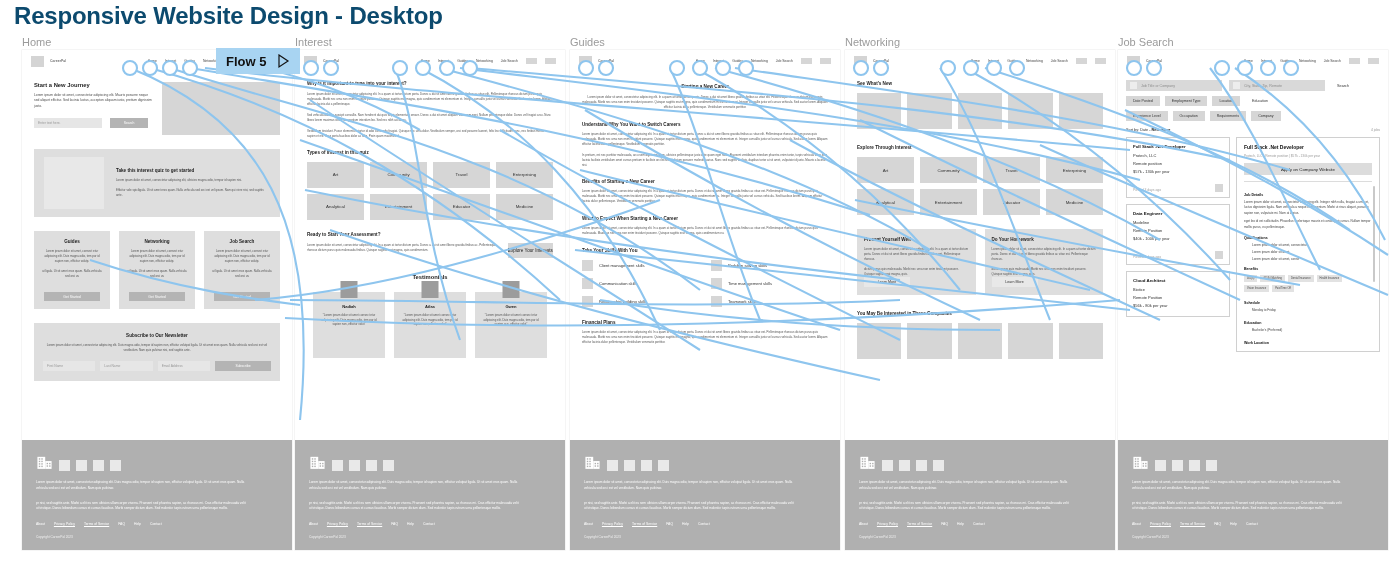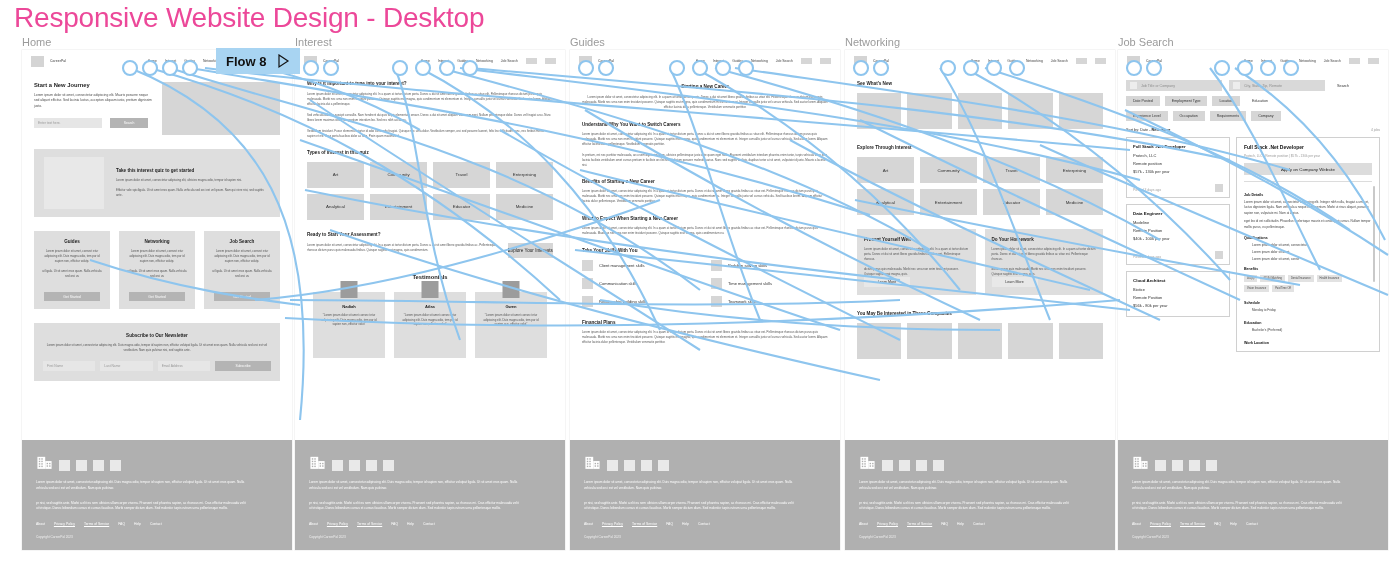--- a/index.html
+++ b/index.html
@@ -7,21 +7,21 @@
   body {
     font-family: "Liberation Sans", sans-serif;
     background:#ffffff;
     position:relative;
   }
   #canvas { position:absolute; inset:0; width:1390px; height:563px; }
 
   
   .board-title {
     position:absolute; left:14px; top:2px;
-    font-size:28px; font-weight:400; color:#ec4899;
+    font-size:24px; font-weight:700; color:#0c4a6e;
     letter-spacing:-0.2px; white-space:nowrap;
   }
 
   
   .panel-label {
     position:absolute; font-size:11px; color:#9b9b9b; white-space:nowrap;
   }
 
   
   .flow-badge {
@@ -840,19 +840,19 @@
       <circle class="node" cx="1134" cy="68" r="7"></circle>
       <circle class="node" cx="1154" cy="68" r="7"></circle>
       <circle class="node" cx="1222" cy="68" r="7"></circle>
       <circle class="node" cx="1245" cy="68" r="7"></circle>
       <circle class="node" cx="1268" cy="68" r="7"></circle>
       <circle class="node" cx="1291" cy="68" r="7"></circle>
     </g>
   </svg>
 
   <div class="flow-badge">
-    <span>Flow 8</span>
+    <span>Flow 5</span>
     <svg width="16" height="16" viewBox="0 0 16 16">
       <path d="M4 2 L13 8 L4 14 Z" fill="none" stroke="#111" stroke-width="1.2"></path>
     </svg>
   </div>
 
 </div>
 
 </body></html>

